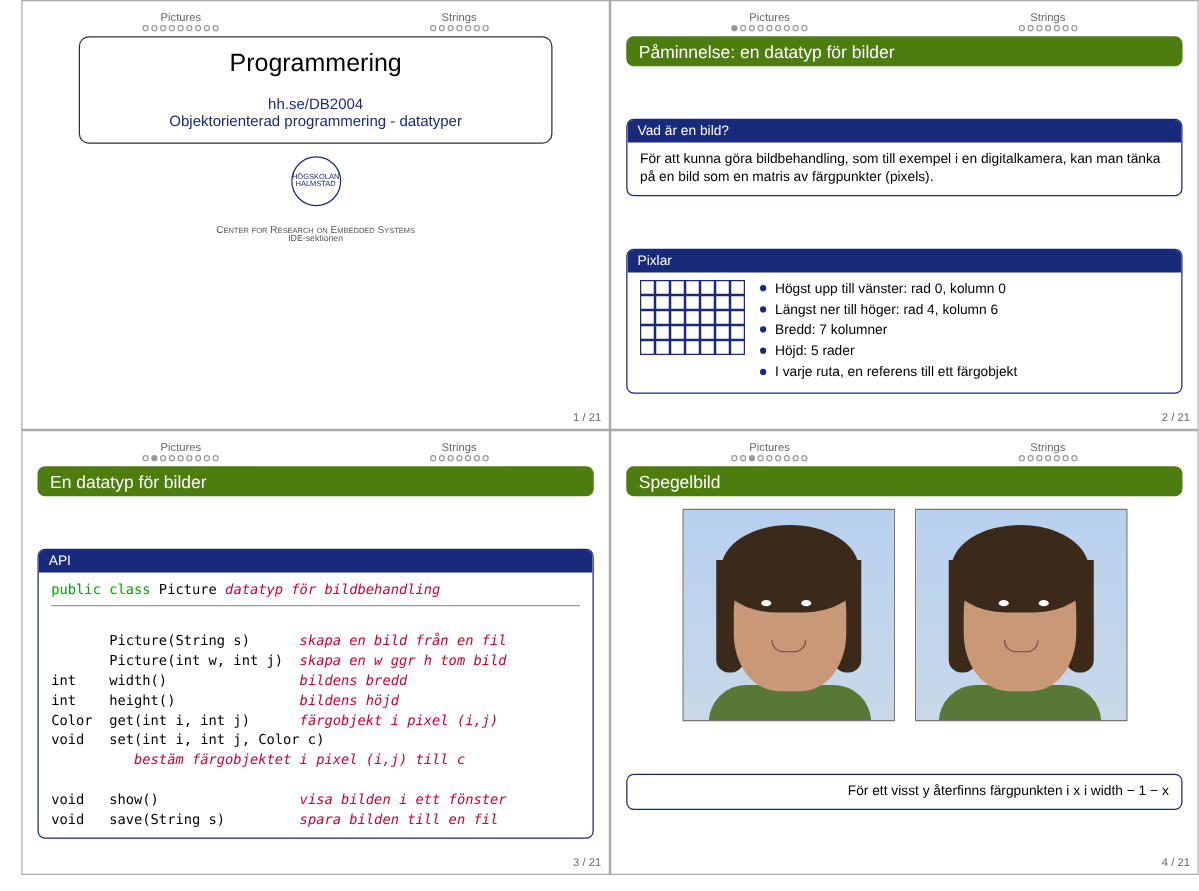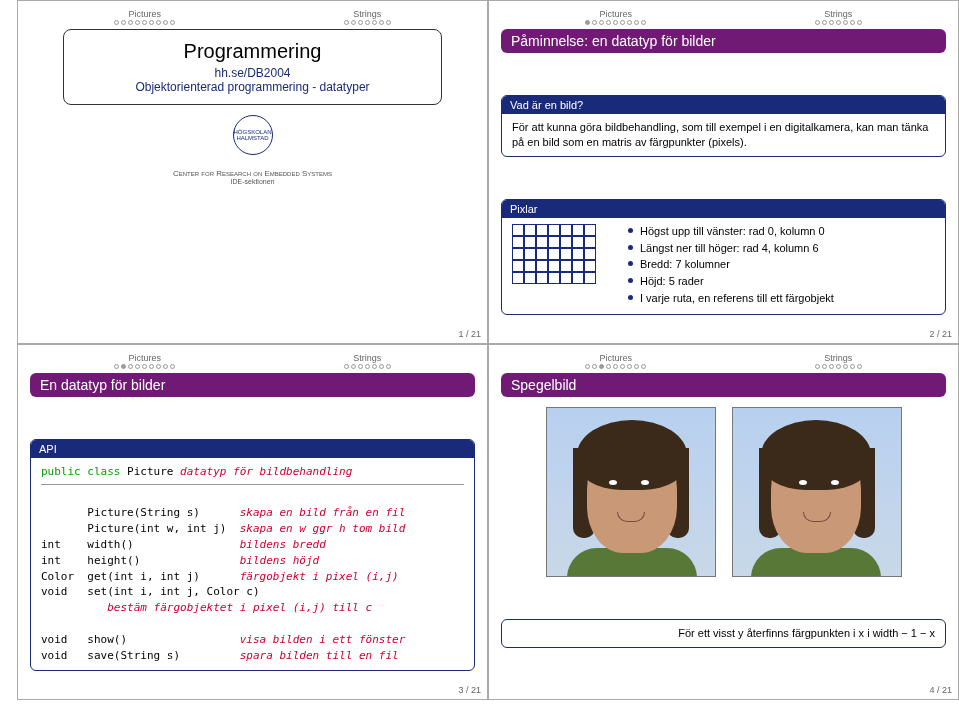--- a/index.html
+++ b/index.html
@@ -4,31 +4,31 @@
 <style>
   * { box-sizing: border-box; margin: 0; padding: 0; }
   body { font-family: sans-serif; background: #fff; width: 959px; }
   .grid { display: grid; grid-template-columns: 1fr 1fr; grid-template-rows: repeat(2, auto); padding-left: 17px; }
   .slide { border: 1px solid #aaa; position: relative; padding: 8px 12px 20px 12px; min-height: 340px; font-size: 11px; }
   .nav { display: flex; justify-content: space-around; font-size: 9px; color: #666; margin-bottom: 4px; }
   .nav-item { text-align: center; }
   .dotrow { display: flex; gap: 2px; justify-content: center; margin-top: 1px; }
   .dot { width: 5px; height: 5px; border-radius: 50%; border: 0.7px solid #999; }
   .dot.fill { background: #999; }
-  .titlebar { background: #701a75; color: #fff; padding: 4px 10px; border-radius: 6px; font-size: 14px; margin-bottom: 8px; }
+  .titlebar { background: #4d7c0f; color: #fff; padding: 4px 10px; border-radius: 6px; font-size: 14px; margin-bottom: 8px; }
   .titlebox { border: 1px solid #333; border-radius: 8px; padding: 10px 14px; text-align: center; margin: 4px auto 10px auto; width: 85%; }
-  .titlebox h1 { font-size: 20px; font-weight: normal; margin-bottom: 3px; }
+  .titlebox h1 { font-size: 20px; font-weight: normal; margin-bottom: 13px; }
   .titlebox .sub1 { font-size: 12px; color: #1a2a7a; }
   .titlebox .sub2 { font-size: 12px; color: #1a2a7a; }
   .author { text-align: center; font-size: 12px; margin-top: 6px; }
   .author .tt { font-family: monospace; color: #1a2a7a; }
   .box { border: 1px solid #1a2a7a; border-radius: 6px; margin-bottom: 8px; overflow: hidden; margin-top: 42px; }
   .boxhead { background: #1a2a7a; color: #fff; padding: 3px 8px; font-size: 11px; }
   .boxbody { padding: 6px 10px; font-size: 11px; line-height: 1.35; }
-  .boxbody.flex { display: flex; gap: 32px; align-items: flex-start; }
+  .boxbody.flex { display: flex; gap: 12px; align-items: flex-start; }
   .pixgrid { display: grid; grid-template-columns: repeat(7, 12px); grid-template-rows: repeat(5, 12px); }
   .pixgrid div { border: 0.5px solid #1a2a7a; }
   ul.bul { list-style: none; padding: 0; }
   ul.bul li { padding-left: 12px; position: relative; margin-bottom: 2px; }
   ul.bul li::before { content: ""; width: 5px; height: 5px; background: #1a2a7a; border-radius: 50%; position: absolute; left: 0; top: 4px; }
   .pgnum { position: absolute; right: 6px; bottom: 4px; font-size: 9px; color: #666; }
   .ceres { text-align: center; font-size: 8px; font-variant: small-caps; margin-top: 14px; color: #555; }
   .ceres2 { text-align: center; font-size: 7px; color: #555; }
   .logo { width: 40px; height: 40px; border-radius: 50%; border: 1.5px solid #1a2a7a; margin: 8px auto 0 auto; display: flex; align-items: center; justify-content: center; font-size: 6px; color:#1a2a7a; text-align:center; line-height:1; }
   .code { font-family: monospace; white-space: pre; line-height: 1.45; }

